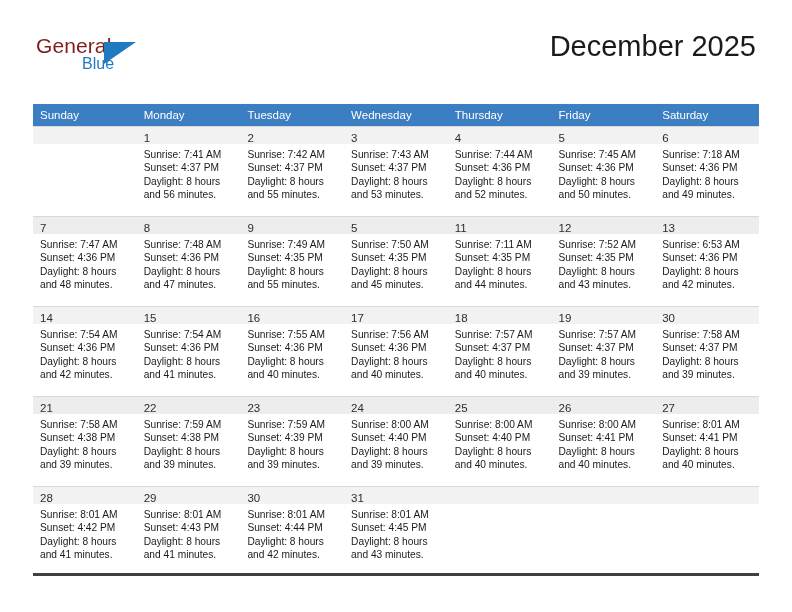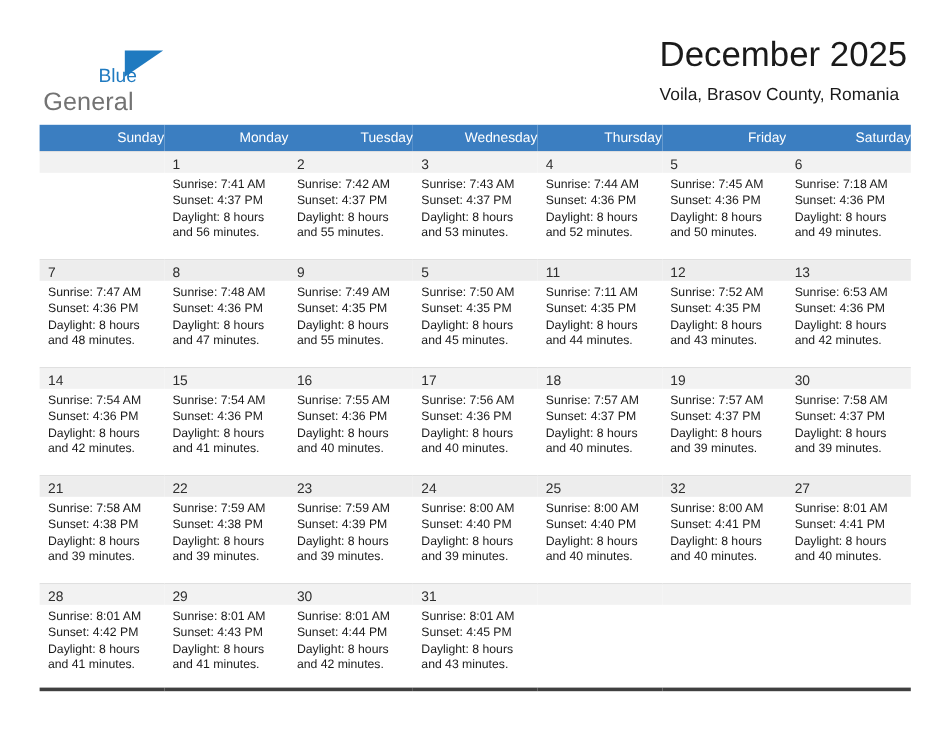--- a/index.html
+++ b/index.html
@@ -36,23 +36,22 @@
     top: 34px;
     width: 200px;
     height: 50px;
   }
   .logo-general {
     position: absolute;
     left: 0;
     top: 0;
     font-size: 21px;
     letter-spacing: 0.1px;
-    color: #737373;
+    color: #7f1d1d;
     font-family: "Liberation Sans", sans-serif;
-    margin-top: 40px;
   }
   .logo-blue {
     position: absolute;
     left: 46px;
     top: 21px;
     font-size: 16px;
     color: #1f7ac0;
     font-family: "Liberation Sans", sans-serif;
   }
   .logo-tri {
@@ -90,21 +89,21 @@
     top: 104px;
     width: 726px;
     border-collapse: collapse;
     table-layout: fixed;
   }
   .calendar th {
     background: #3b7ec1;
     color: #ffffff;
     font-size: 11.5px;
     font-weight: normal;
-    text-align: right;
+    text-align: left;
     padding: 5px 0 5px 7px;
     height: 12px;
     border: none;
   }
   .calendar td {
     width: 103.71px;
     vertical-align: top;
     padding: 0;
     border: none;
     background: #ffffff;
@@ -149,21 +148,20 @@
   <div class="header">
 
     <div class="logo">
       <span class="logo-general">General</span>
       <span class="logo-tri"></span>
       <span class="logo-blue">Blue</span>
     </div>
 
     <div class="title-block">
       <div class="month-title">December 2025</div>
-      <div class="location">Voila, Brasov County, Romania</div>
     </div>
 
   </div>
 
   <table class="calendar">
     <thead>
       <tr>
         <th>Sunday</th>
         <th>Monday</th>
         <th>Tuesday</th>
@@ -457,21 +455,21 @@
               <div class="cell-body">
                 <div class="cell-line">Sunrise: 8:00 AM</div>
                 <div class="cell-line">Sunset: 4:40 PM</div>
                 <div class="cell-line">Daylight: 8 hours</div>
                 <div class="cell-line">and 40 minutes.</div>
               </div>
             </div>
           </td>
           <td>
             <div class="cell">
-              <div class="daynum-band"><span class="daynum">32</span></div>
+              <div class="daynum-band"><span class="daynum">26</span></div>
               <div class="cell-body">
                 <div class="cell-line">Sunrise: 8:00 AM</div>
                 <div class="cell-line">Sunset: 4:41 PM</div>
                 <div class="cell-line">Daylight: 8 hours</div>
                 <div class="cell-line">and 40 minutes.</div>
               </div>
             </div>
           </td>
           <td>
             <div class="cell">

